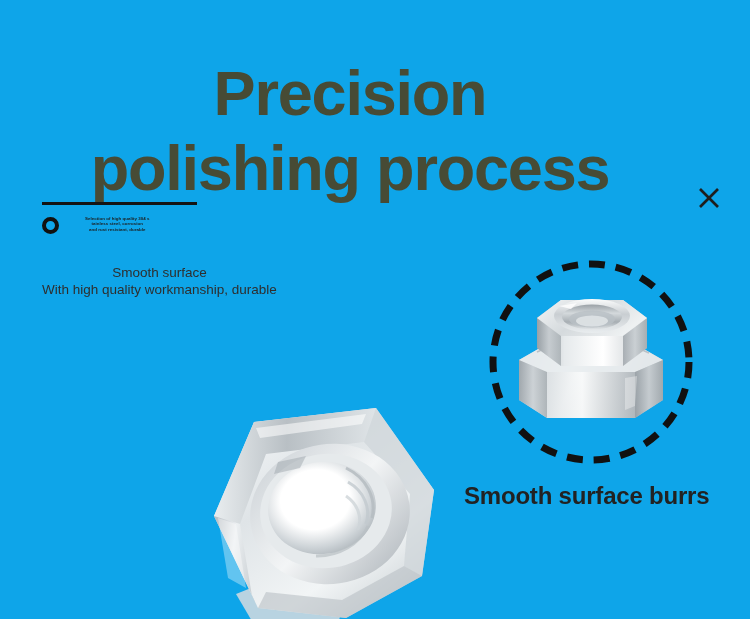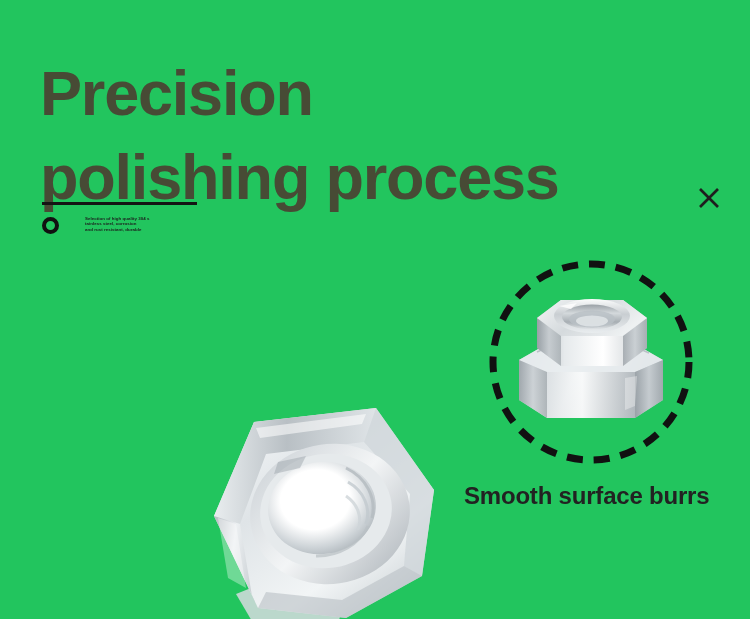--- a/index.html
+++ b/index.html
@@ -8,42 +8,43 @@
     background: #ffffff;
   }
   body {
     font-family: "Liberation Sans", sans-serif;
     -webkit-font-smoothing: antialiased;
   }
   #page {
     position: relative;
     width: 750px;
     height: 619px;
-    background: #22c55e;
+    background: #0ea5e9;
     overflow: hidden;
+    text-align: center;
   }
 
   
   .headline {
     position: absolute;
     left: 40px;
     top: 62px;
     width: 620px;
   }
   .headline-line {
     font-family: "Liberation Sans", sans-serif;
     font-weight: bold;
     font-size: 63px;
     line-height: 63px;
     letter-spacing: -1.2px;
     color: #474b35;
     white-space: nowrap;
   }
   .headline-line.l2 {
-    margin-top: 21px;
+    margin-top: 12px;
   }
 
   
   .rule {
     position: absolute;
     left: 42px;
     top: 202px;
     width: 155px;
     height: 3px;
     background: #141414;
@@ -155,20 +156,24 @@
 
   <div class="bullet-row">
     <div class="ring-icon"></div>
     <div class="micro-text">
       <div>Selection of high quality 304 s</div>
       <div>tainless steel, corrosion</div>
       <div>and rust resistant, durable</div>
     </div>
   </div>
 
+  <div class="subcopy">
+    <div>Smooth surface</div>
+    <div>With high quality workmanship, durable</div>
+  </div>
 
   <div class="close-btn">
     <svg width="26" height="26" viewBox="0 0 26 26">
       <line x1="4" y1="4" x2="22" y2="22" stroke="#1e1e1e" stroke-width="2.6" stroke-linecap="butt"></line>
       <line x1="22" y1="4" x2="4" y2="22" stroke="#1e1e1e" stroke-width="2.6" stroke-linecap="butt"></line>
     </svg>
   </div>
 
   <div class="callout">
 

